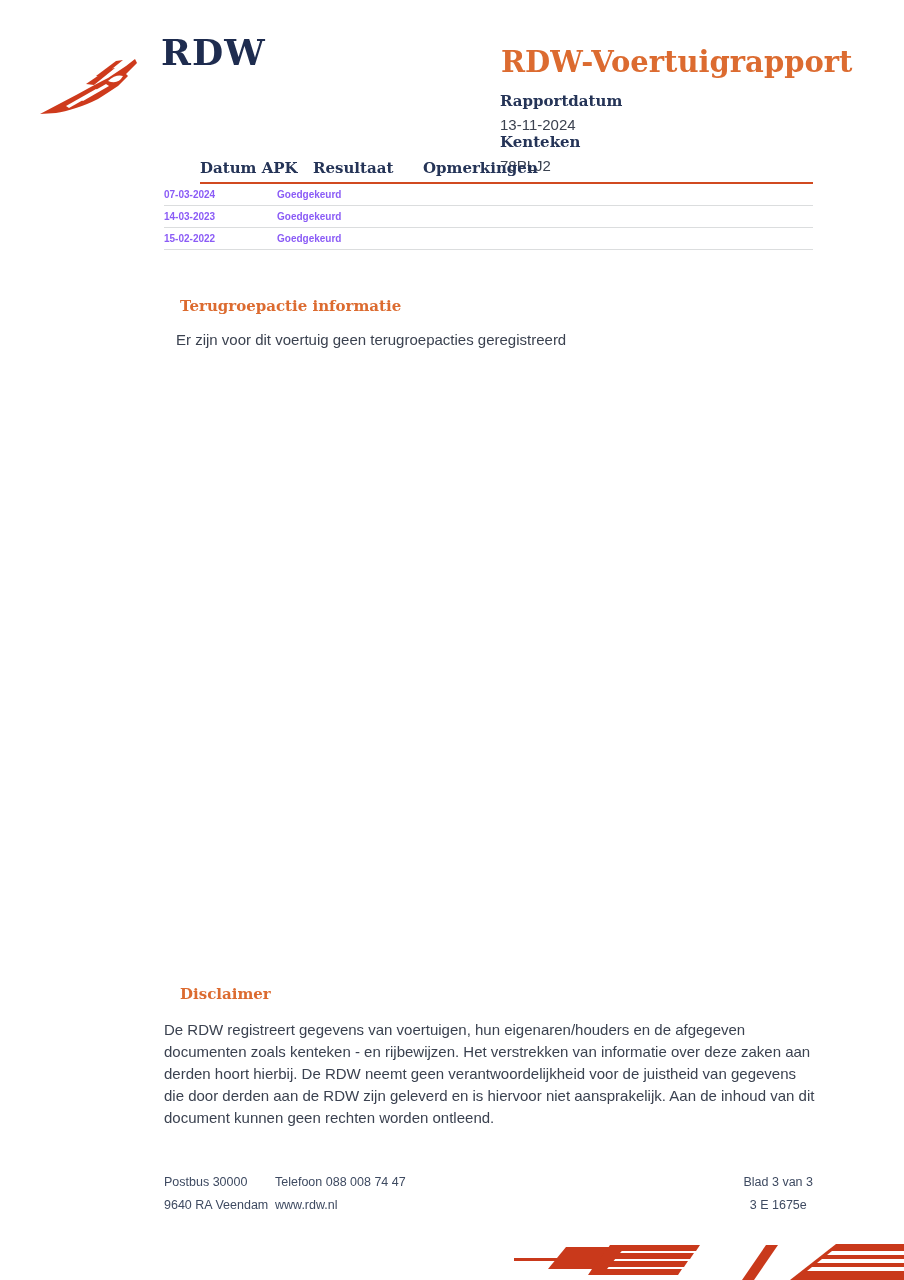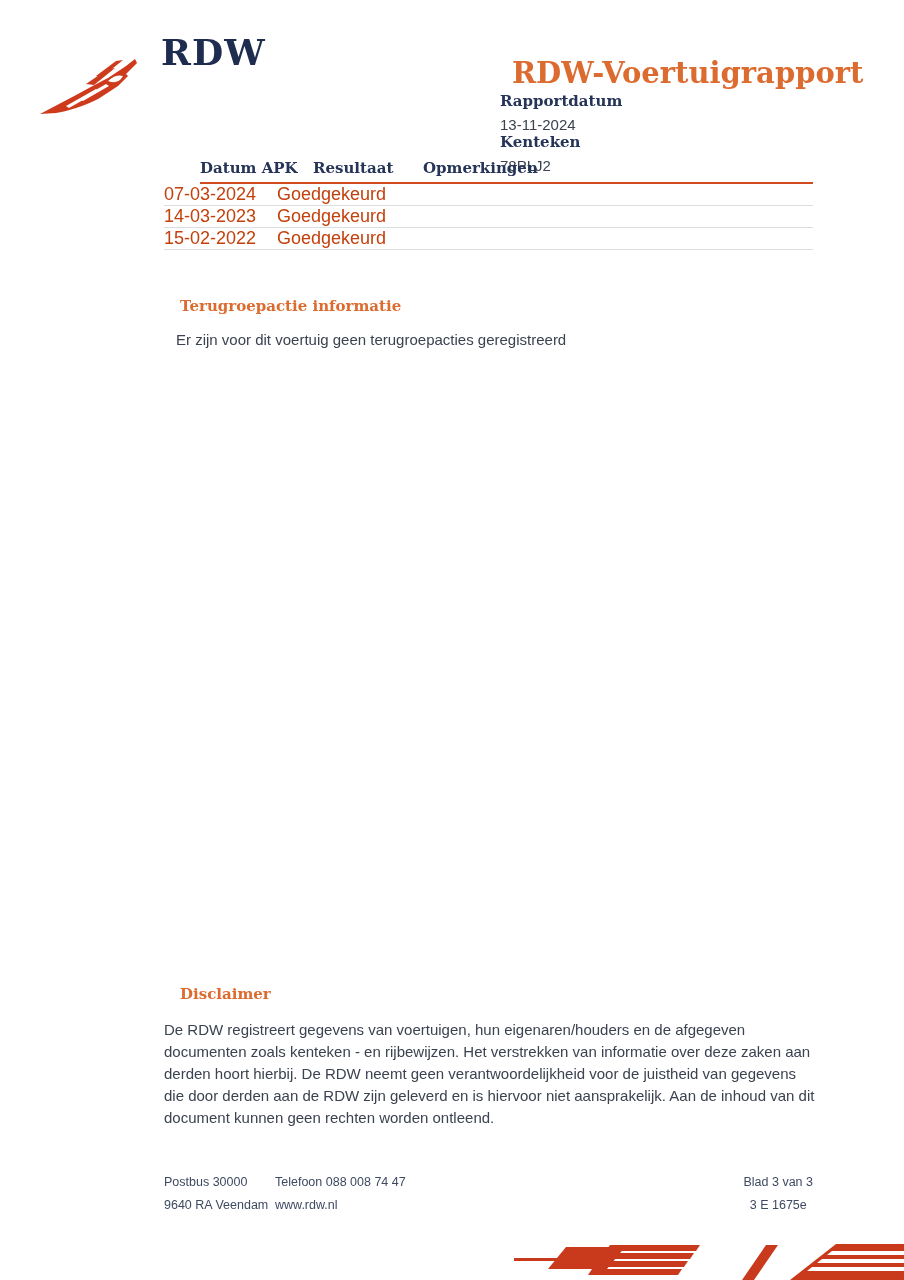--- a/index.html
+++ b/index.html
@@ -12,21 +12,21 @@
   }
   
   .logo-feather{position:absolute;left:38px;top:56px;width:106px;height:62px;}
   .logo-word{
     position:absolute;left:161px;top:31px;
     font-family:"DejaVu Serif", serif;
     font-weight:700;font-size:36px;letter-spacing:1px;
     color:#1E2C4F;
   }
   .doc-title{
-    position:absolute;left:500px;top:44px;margin:12px;
+    position:absolute;left:500px;top:44px;margin:1px;
     font-family:"DejaVu Serif", serif;
     font-weight:600;font-size:29px;
     color:#DC6B30;white-space:nowrap;
   }
   .meta{position:absolute;left:500px;top:92px;display:flex;flex-direction:column;}
   .meta-col{width:138px;}
   .meta-col + .meta-col{width:auto;}
   .meta-label{
     display:block;
     font-family:"DejaVu Serif", serif;
@@ -38,23 +38,24 @@
   .t-head{
     display:grid;grid-template-columns:113px 110px 1fr;
     font-family:"DejaVu Serif", serif;
     font-weight:700;font-size:15px;color:#253457;
     padding-bottom:5px;
     border-bottom:2px solid #D14A20;
     margin-left:36px;
   }
   .t-row{
     display:grid;grid-template-columns:113px 110px 1fr;
-    font-size:18px;color:#c2410c;
+    font-size:10px;color:#8b5cf6;
     height:21px;line-height:21px;
     border-bottom:1px solid #DBDDDE;
+    font-weight:bold;
   }
   
   .section-heading{
     margin:16px;
     font-family:"DejaVu Serif", serif;
     font-weight:700;font-size:15px;color:#DC6B30;
   }
   .recall{position:absolute;left:164px;top:281px;width:652px;}
   .recall p{margin:8px 12px 0;font-size:15px;color:#3B4250;}
   .disclaimer{position:absolute;left:164px;top:969px;width:652px;}

